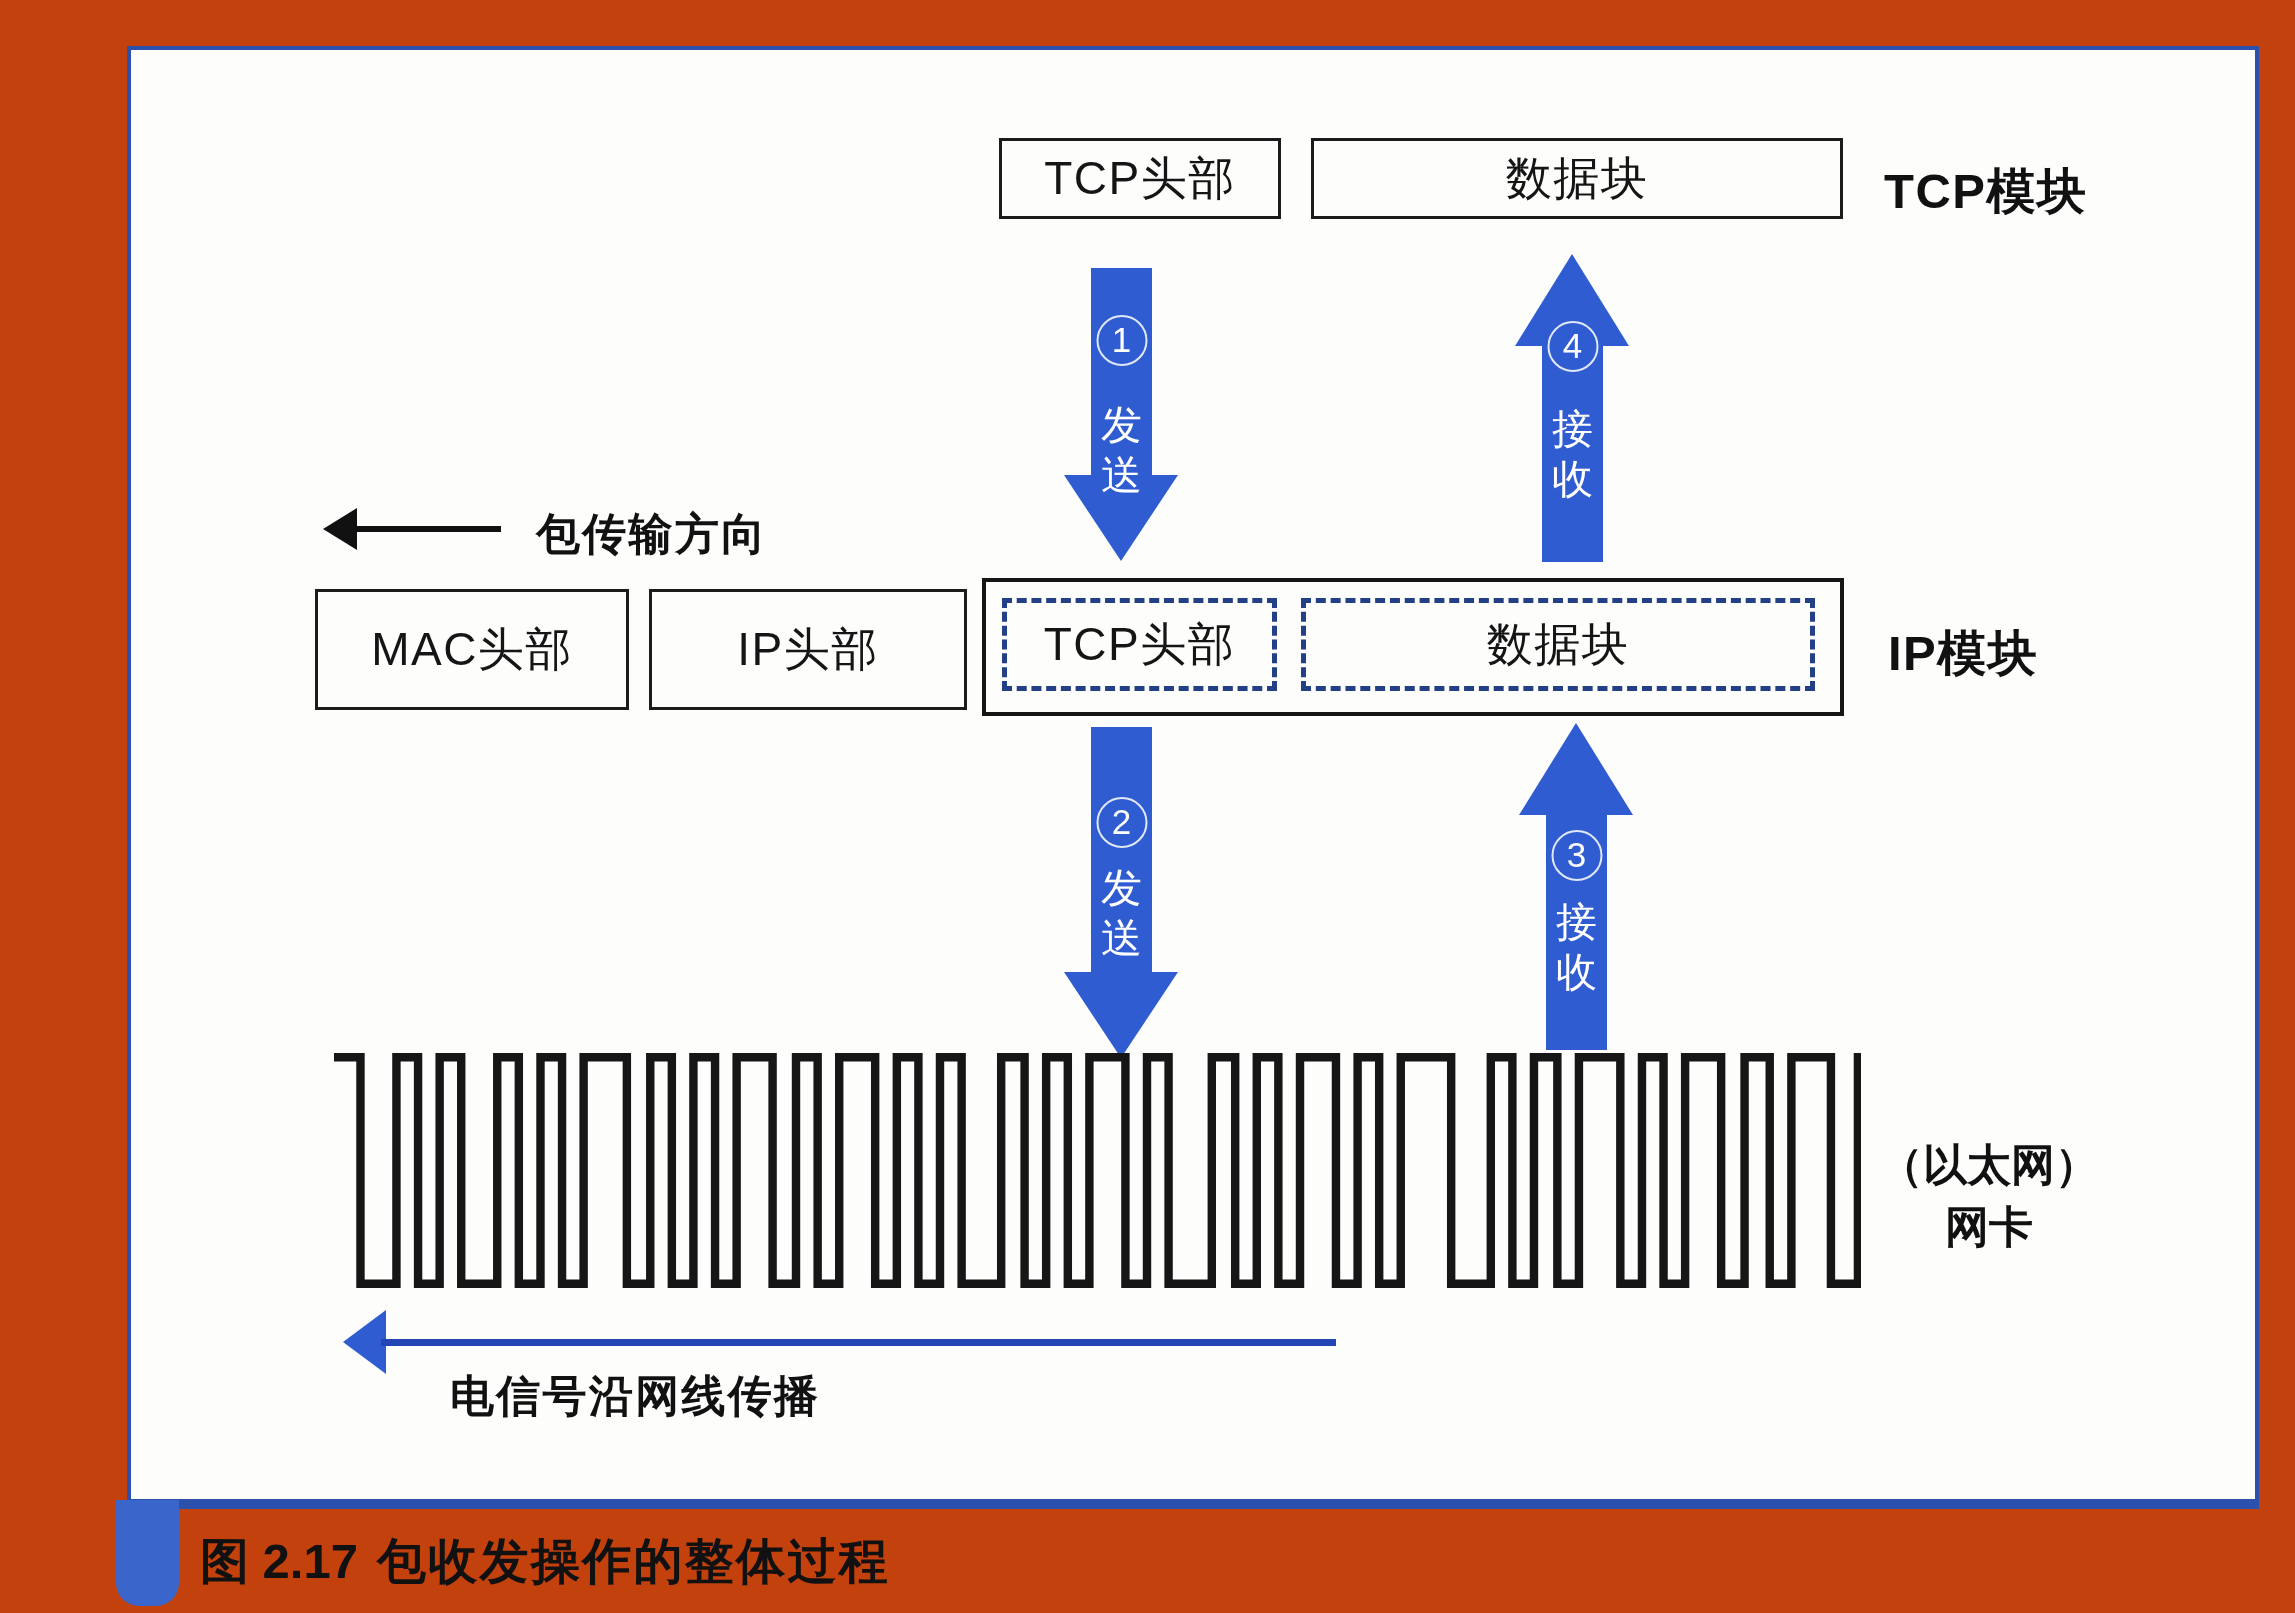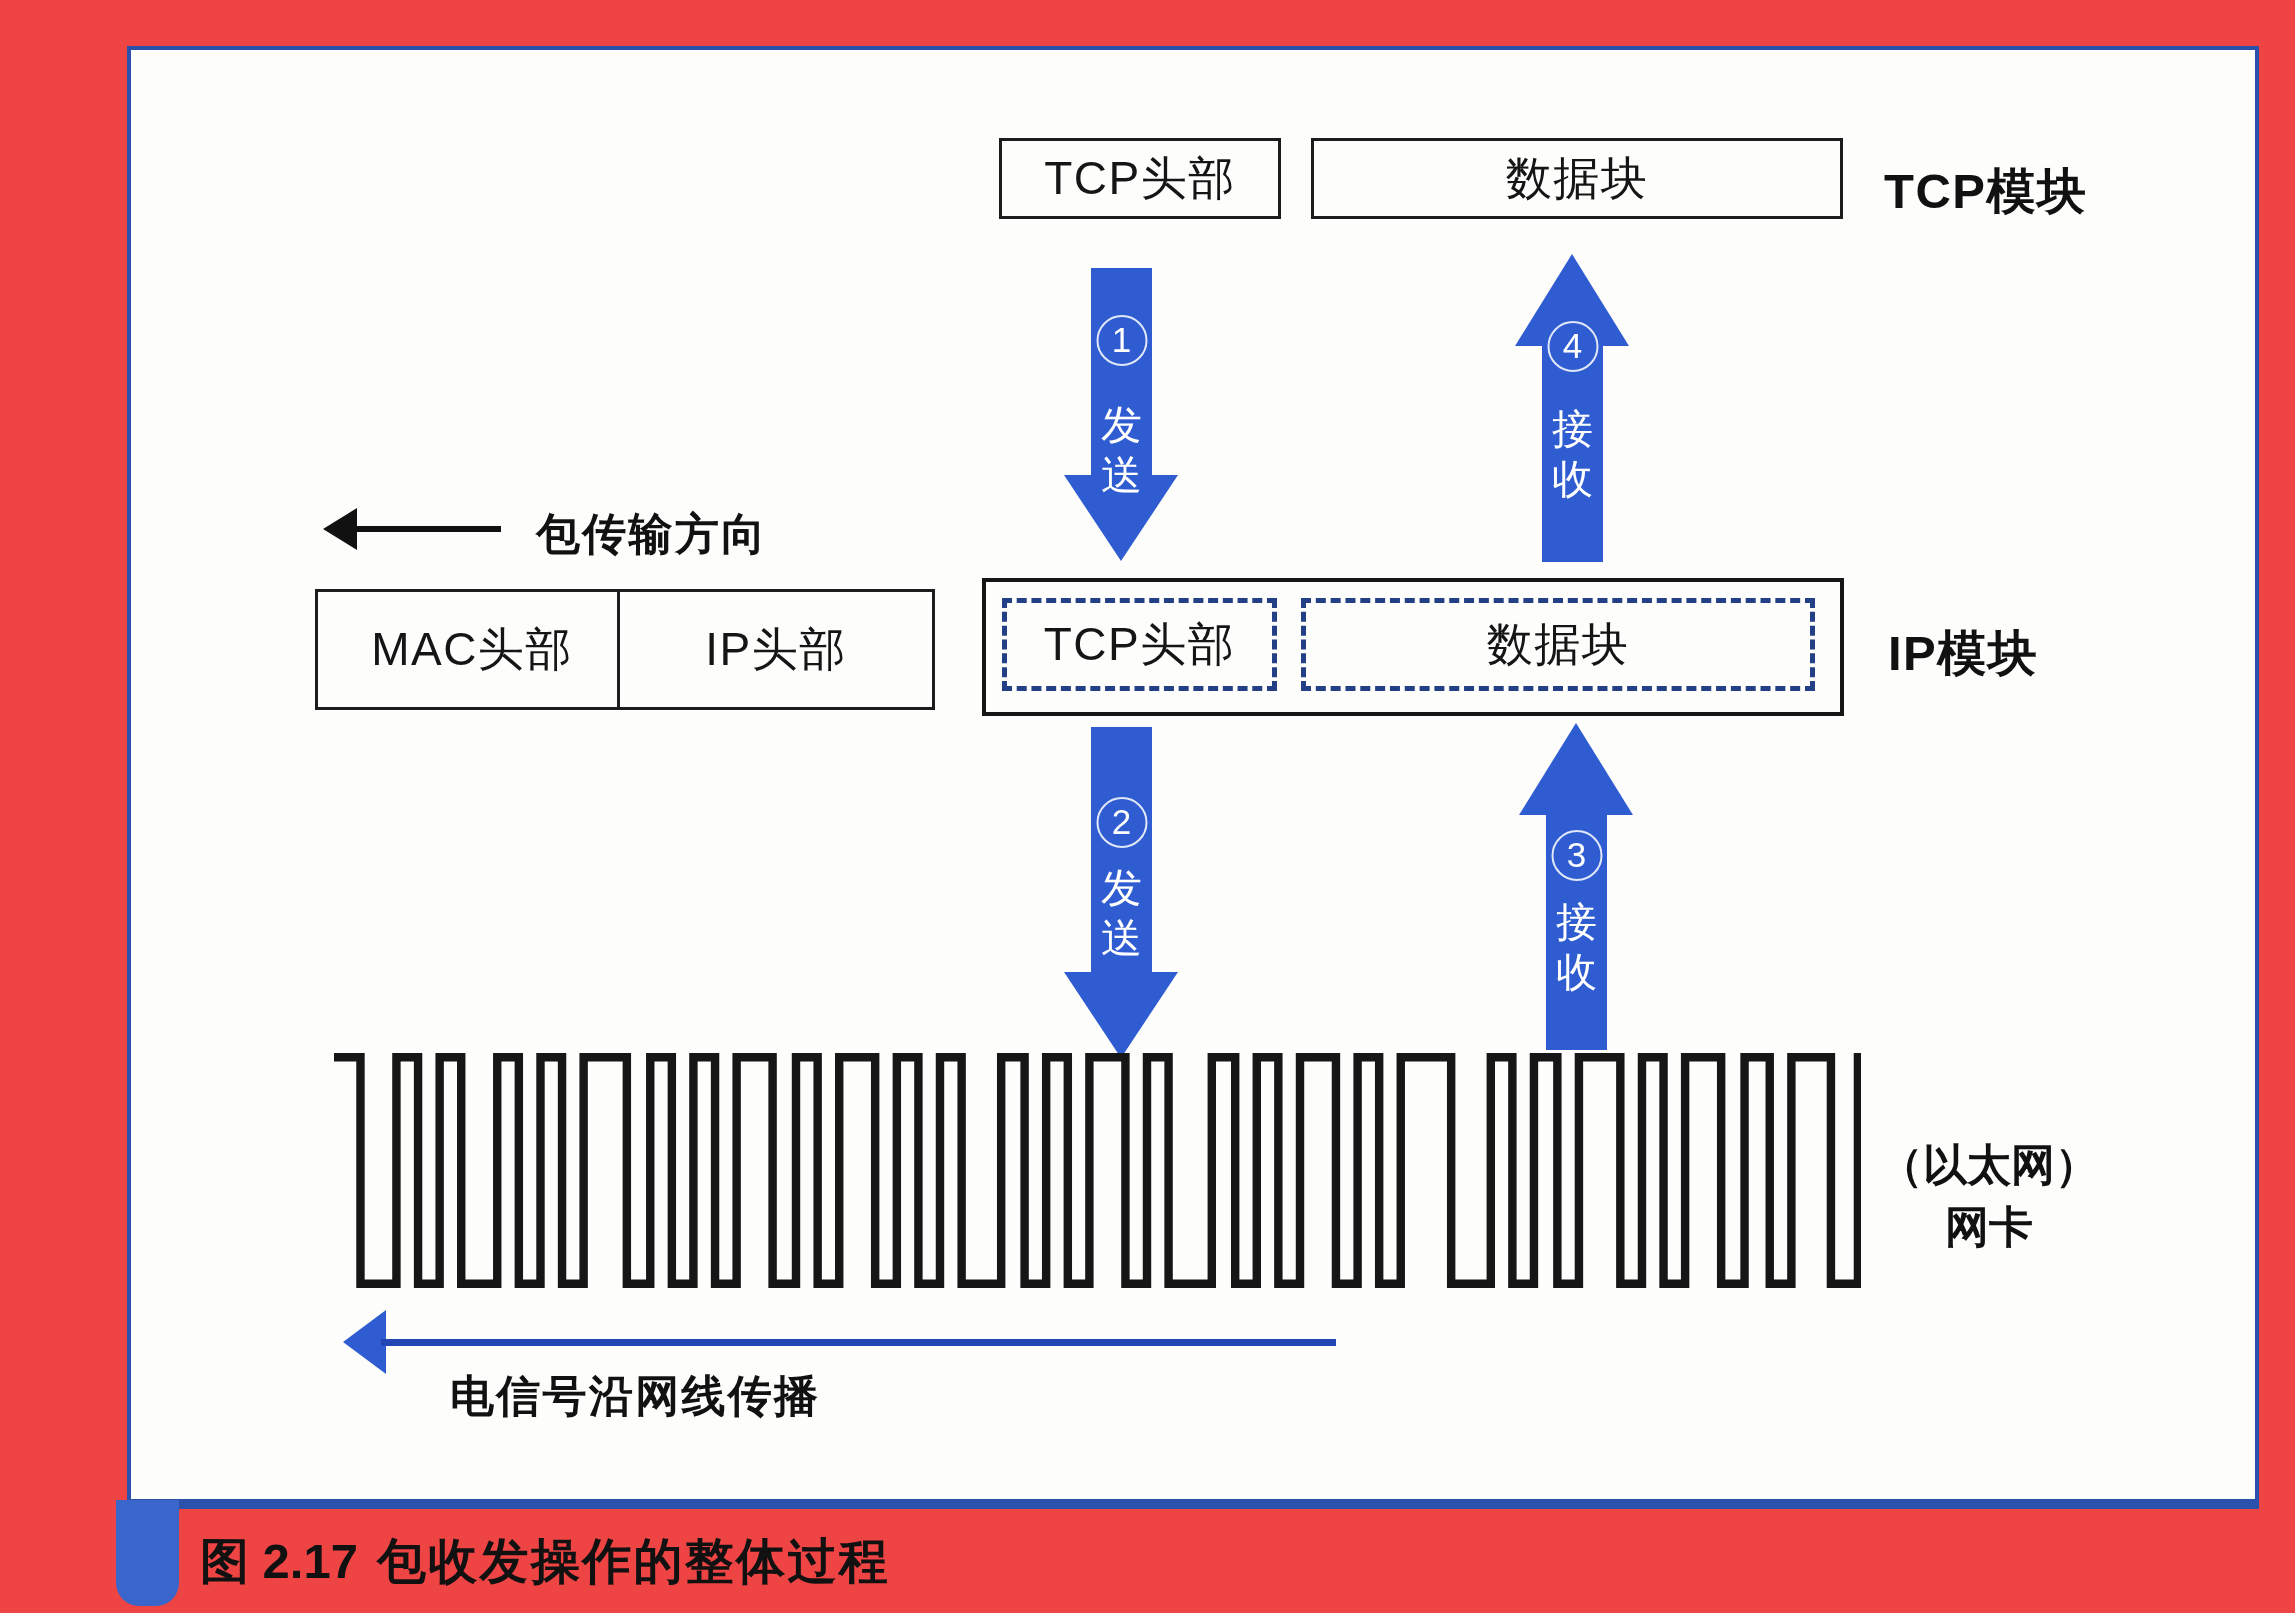--- a/index.html
+++ b/index.html
@@ -1,17 +1,17 @@
 <!DOCTYPE html>
 <html style="font-size:12.2px"><head>
 <meta charset="utf-8">
 <style>
   * { box-sizing: border-box; margin: 0; padding: 0; }
   body { background:#ffffff; font-family:"Liberation Sans","DejaVu Sans",sans-serif; }
-  .stage { position:relative; width:2295px; height:1614px; background:#ef4444; overflow:hidden; }
+  .stage { position:relative; width:2295px; height:1614px; background:#c2410c; overflow:hidden; }
 
   
   .frame { position:absolute; left:127px; top:46px; width:2132px; height:1463px;
            border:4.6px solid #2b51ad; border-bottom-width:10px; background:#fdfdfc; }
 
   
   .corner-bar { position:absolute; left:116px; top:1500px; width:63px; height:106px;
                 background:#3a66cc; border-radius:0 0 23px 23px; }
 
   
@@ -95,21 +95,21 @@
 
   <div class="h-arrow-black">
     <div class="tip" style="left:323px; top:508px;"></div>
     <div class="line" style="left:352px; top:526px; width:149px; height:6.1px;"></div>
   </div>
   <div class="annot" style="left:536px; top:505px;">包传输方向</div>
 
   <div class="box" style="left:315px; top:589px; width:314px; height:121px;">
     <span>MAC头部</span>
   </div>
-  <div class="box" style="left:617px; top:589px; width:318px; height:121px;">
+  <div class="box" style="left:649px; top:589px; width:318px; height:121px;">
     <span>IP头部</span>
   </div>
   <div class="outer-box" style="left:982px; top:578px; width:862px; height:138px;"></div>
   <div class="dashed-box" style="left:1002px; top:598px; width:275px; height:93px;">
     <span>TCP头部</span>
   </div>
   <div class="dashed-box" style="left:1301px; top:598px; width:514px; height:93px;">
     <span>数据块</span>
   </div>
   <div class="module-label" style="left:1871px; top:621px;">IP模块</div>

